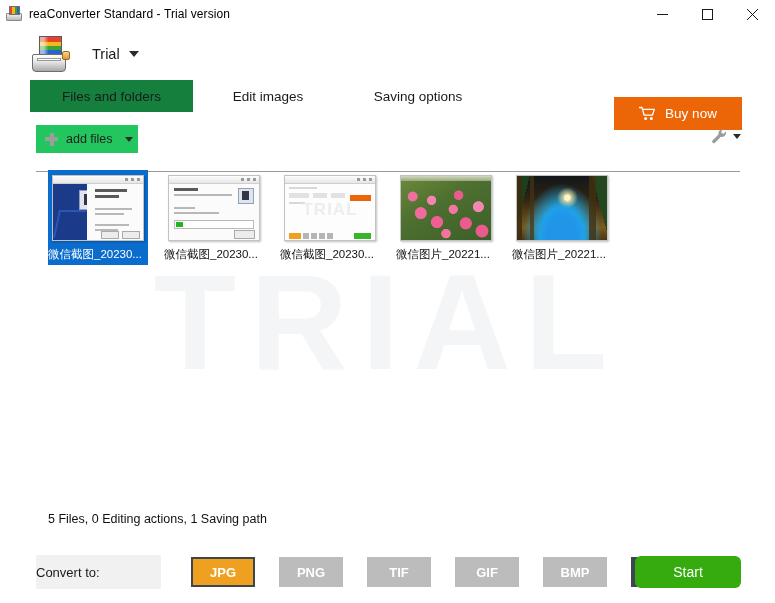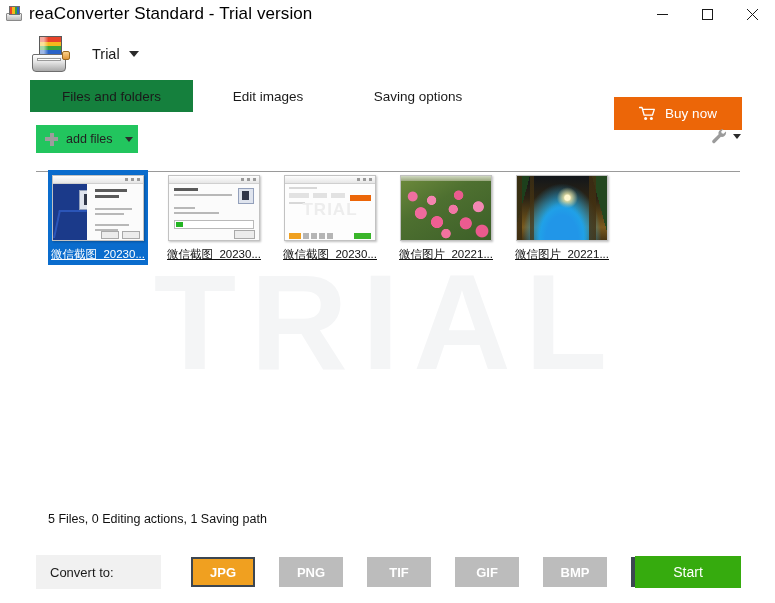--- a/index.html
+++ b/index.html
@@ -49,21 +49,21 @@
     box-sizing: border-box;
     border: 1px solid #6f6f6f;
     background:
       linear-gradient(90deg,
         #e8432a 0 25%,
         #f5b81c 25% 50%,
         #3aa33a 50% 75%,
         #2a63c8 75% 100%);
   }
   .title-text {
-    font-size: 17px;
+    font-size: 12px;
     color: #000000;
     letter-spacing: 0.1px;
     white-space: nowrap;
   }
   .win-buttons {
     position: absolute;
     right: 0; top: 0;
     display: flex;
     height: 28px;
   }
@@ -276,28 +276,26 @@
   }
   .thumb-img {
     position: relative;
     overflow: hidden;
     border: 1px solid #c2c2c2;
     box-sizing: border-box;
     box-shadow: 1px 1px 2px rgba(0,0,0,.25);
   }
   .thumb-label {
     width: 100px;
-    text-align: center;
     font-size: 11.5px;
     color: #111;
     white-space: nowrap;
     overflow: hidden;
     line-height: 17px;
     padding: 1px 0 2px;
-    text-decoration: underline;
   }
   .thumb.selected .thumb-label { color: #ffffff; }
 
   
   .sc-win {
     background: #f4f4f4;
   }
   .sc-title {
     height: 7px;
     background: linear-gradient(#fdfdfd, #e6e6e6);
@@ -454,21 +452,20 @@
     align-items: center;
     z-index: 2;
   }
   .convert-to {
     margin-left: 36px;
     width: 125px;
     height: 34px;
     background: #f1f1f1;
     display: flex;
     align-items: center;
-    padding-left: 14px;
     box-sizing: border-box;
     font-size: 13px;
     color: #1a1a1a;
   }
   .fmt-group {
     display: flex;
     align-items: center;
     margin-left: 30px;
     gap: 24px;
   }
@@ -508,20 +505,21 @@
     right: 34px;
     width: 106px;
     height: 32px;
     background: #36ab0e;
     color: #ffffff;
     display: flex;
     align-items: center;
     justify-content: center;
     font-size: 14px;
     cursor: default;
+    border-radius: 6px;
   }
 </style>
 </head>
 <body>
 
 <div class="titlebar">
   <div class="title-icon">
     <div class="printer-body"></div>
     <div class="printer-paper"></div>
   </div>

